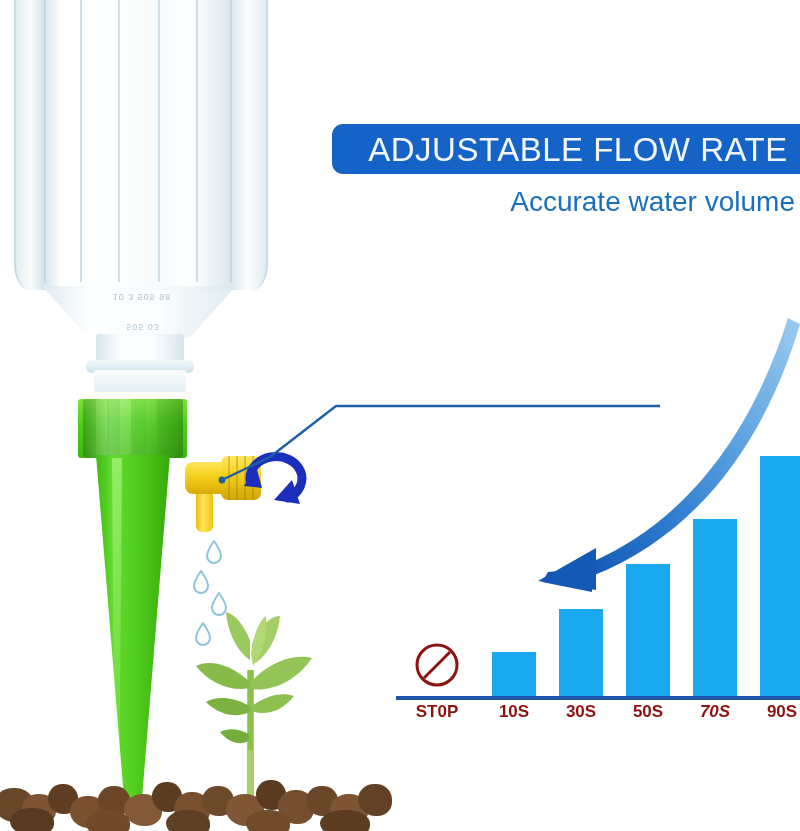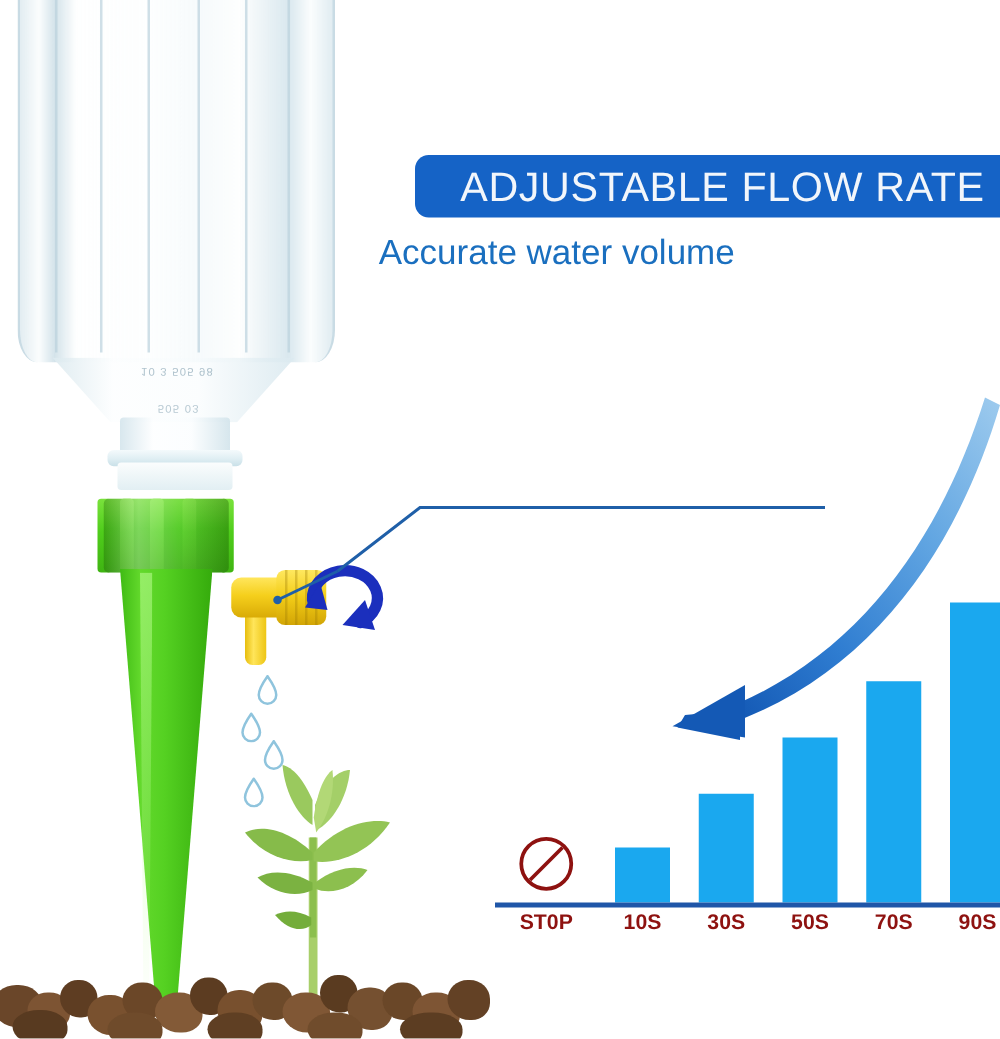--- a/index.html
+++ b/index.html
@@ -17,21 +17,21 @@
     position:absolute;left:303px;top:124px;width:492px;height:50px;
     background:#1563c6;border-radius:11px;
     display:flex;align-items:center;justify-content:center;margin-left:29px;
   }
   .banner-text{
     color:#f2f6fb;font-size:33px;letter-spacing:0.5px;
     font-weight:400;white-space:nowrap;line-height:1;
   }
   .subtitle{
     position:absolute;left:303px;top:186px;width:492px;
-    text-align:left;color:#1a6fbf;font-size:28px;white-space:nowrap;
+    text-align:right;color:#1a6fbf;font-size:28px;white-space:nowrap;
   }
 
   
   .callout{
     position:absolute;left:305px;top:334px;width:352px;
   }
   .callout-line{
     color:#4a4a4a;font-size:25px;line-height:1.17;white-space:nowrap;
   }
   .callout-underline{
@@ -159,21 +159,21 @@
   .plant{position:absolute;left:150px;top:610px;width:200px;height:200px;}
 
   
   .soil{
     position:absolute;left:0;top:772px;width:392px;height:59px;
     overflow:hidden;
   }
   .clod{position:absolute;border-radius:50% 50% 45% 55%;}
 
   
-  .chart{position:absolute;left:396px;top:440px;width:404px;height:300px;}
+  .chart{position:absolute;left:396px;top:414px;width:404px;height:300px;}
   .axis{
     position:absolute;left:0;top:282px;width:404px;height:4px;
     background:#1f56a8;
   }
   .bar{
     position:absolute;background:#1aa8ef;bottom:18px;
   }
   .tick-label{
     position:absolute;top:288px;color:#8e1210;font-size:17px;
     font-weight:bold;text-align:center;
@@ -315,17 +315,17 @@
     <div class="bar" style="left: 230px; width: 44px; height: 132px; background: rgb(26, 168, 239);"></div>
     <div class="bar" style="left: 297px; width: 44px; height: 177.257px; background: rgb(26, 168, 239);"></div>
     <div class="bar" style="left: 364px; width: 44px; height: 240.429px; background: rgb(26, 168, 239);"></div>
 
     <div class="axis" style="background: rgb(31, 86, 168);"></div>
 
     <div class="tick-label" style="left: 8px; width: 66px; color: rgb(142, 18, 16);">ST0P</div>
     <div class="tick-label" style="left: 85px; width: 66px; color: rgb(142, 18, 16);">10S</div>
     <div class="tick-label" style="left: 152px; width: 66px; color: rgb(142, 18, 16);">30S</div>
     <div class="tick-label" style="left: 219px; width: 66px; color: rgb(142, 18, 16);">50S</div>
-    <div class="tick-label" style="left: 286px; width: 66px; color: rgb(142, 18, 16);">70S</div>
+    <div class="tick-label" style="left: 286px; width: 66px; color: rgb(142, 18, 16); font-style: italic;">70S</div>
     <div class="tick-label" style="left: 353px; width: 66px; color: rgb(142, 18, 16);">90S</div>
   </div>
 
 </div>
 
 </body></html>

